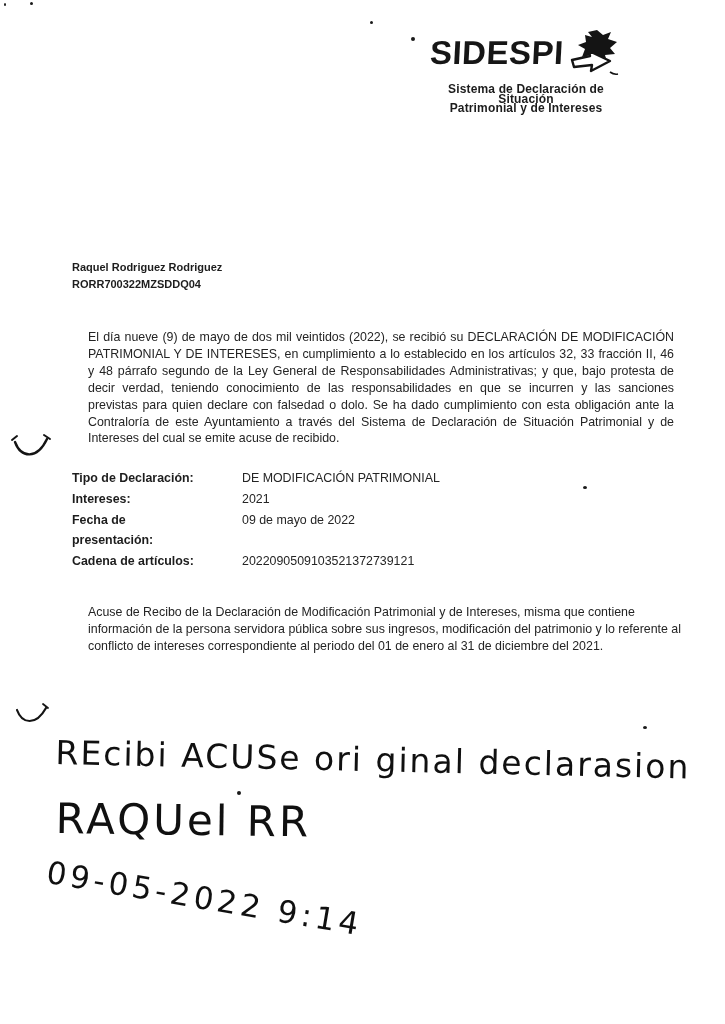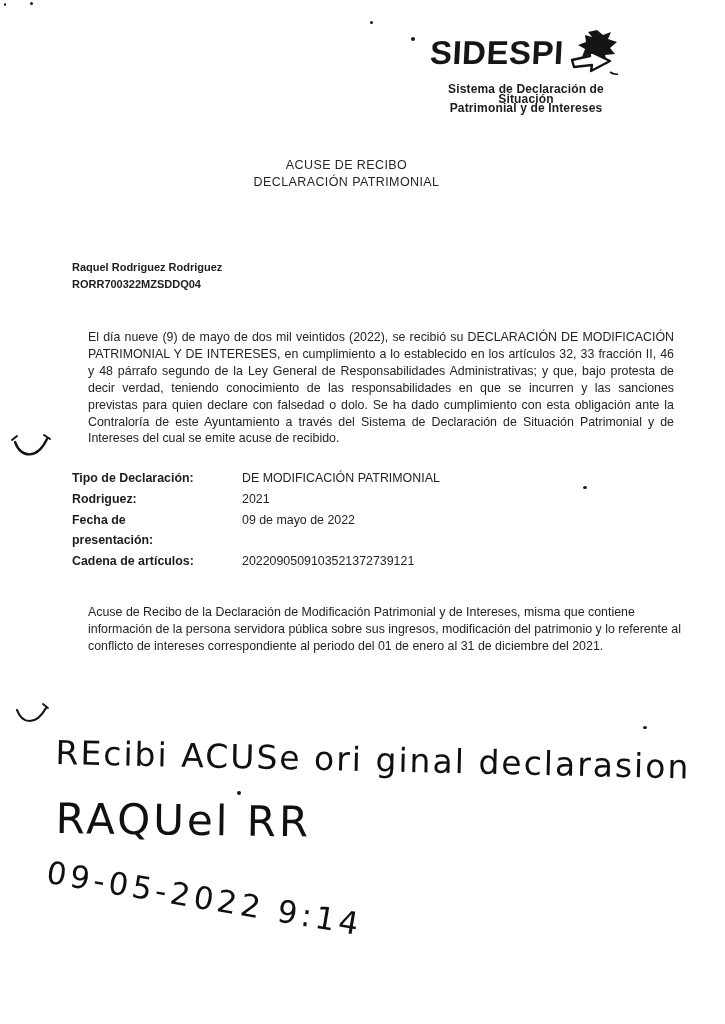--- a/index.html
+++ b/index.html
@@ -77,39 +77,35 @@
           <path d="M44 42 q4 3 8 2" stroke="#141414" stroke-width="1.6" fill="none"></path>
         </svg>
       </span>
     </div>
     <div class="logo-tagline">
       <div>Sistema de Declaración de Situación</div>
       <div>Patrimonial y de Intereses</div>
     </div>
   </div>
 
-  <div class="title">
-    <div>ACUSE DE RECIBO</div>
-    <div>DECLARACIÓN PATRIMONIAL</div>
-  </div>
 
   <div class="declarant">
     <div>Raquel Rodriguez Rodriguez</div>
     <div>RORR700322MZSDDQ04</div>
   </div>
 
   <p class="para para1">El día nueve (9) de mayo de dos mil veintidos (2022), se recibió su DECLARACIÓN DE MODIFICACIÓN PATRIMONIAL Y DE INTERESES, en cumplimiento a lo establecido en los artículos 32, 33 fracción II, 46 y 48 párrafo segundo de la Ley General de Responsabilidades Administrativas; y que, bajo protesta de decir verdad, teniendo conocimiento de las responsabilidades en que se incurren y las sanciones previstas para quien declare con falsedad o dolo. Se ha dado cumplimiento con esta obligación ante la Contraloría de este Ayuntamiento a través del Sistema de Declaración de Situación Patrimonial y de Intereses del cual se emite acuse de recibido.</p>
 
   <div class="details">
     <div class="drow">
       <span class="dlabel">Tipo de Declaración:</span>
       <span class="dvalue">DE MODIFICACIÓN PATRIMONIAL</span>
     </div>
     <div class="drow">
-      <span class="dlabel">Rodriguez:</span>
+      <span class="dlabel">Intereses:</span>
       <span class="dvalue">2021</span>
     </div>
     <div class="drow">
       <span class="dlabel">Fecha de presentación:</span>
       <span class="dvalue">09 de mayo de 2022</span>
     </div>
     <div class="drow">
       <span class="dlabel">Cadena de artículos:</span>
       <span class="dvalue">2022090509103521372739121</span>
     </div>

